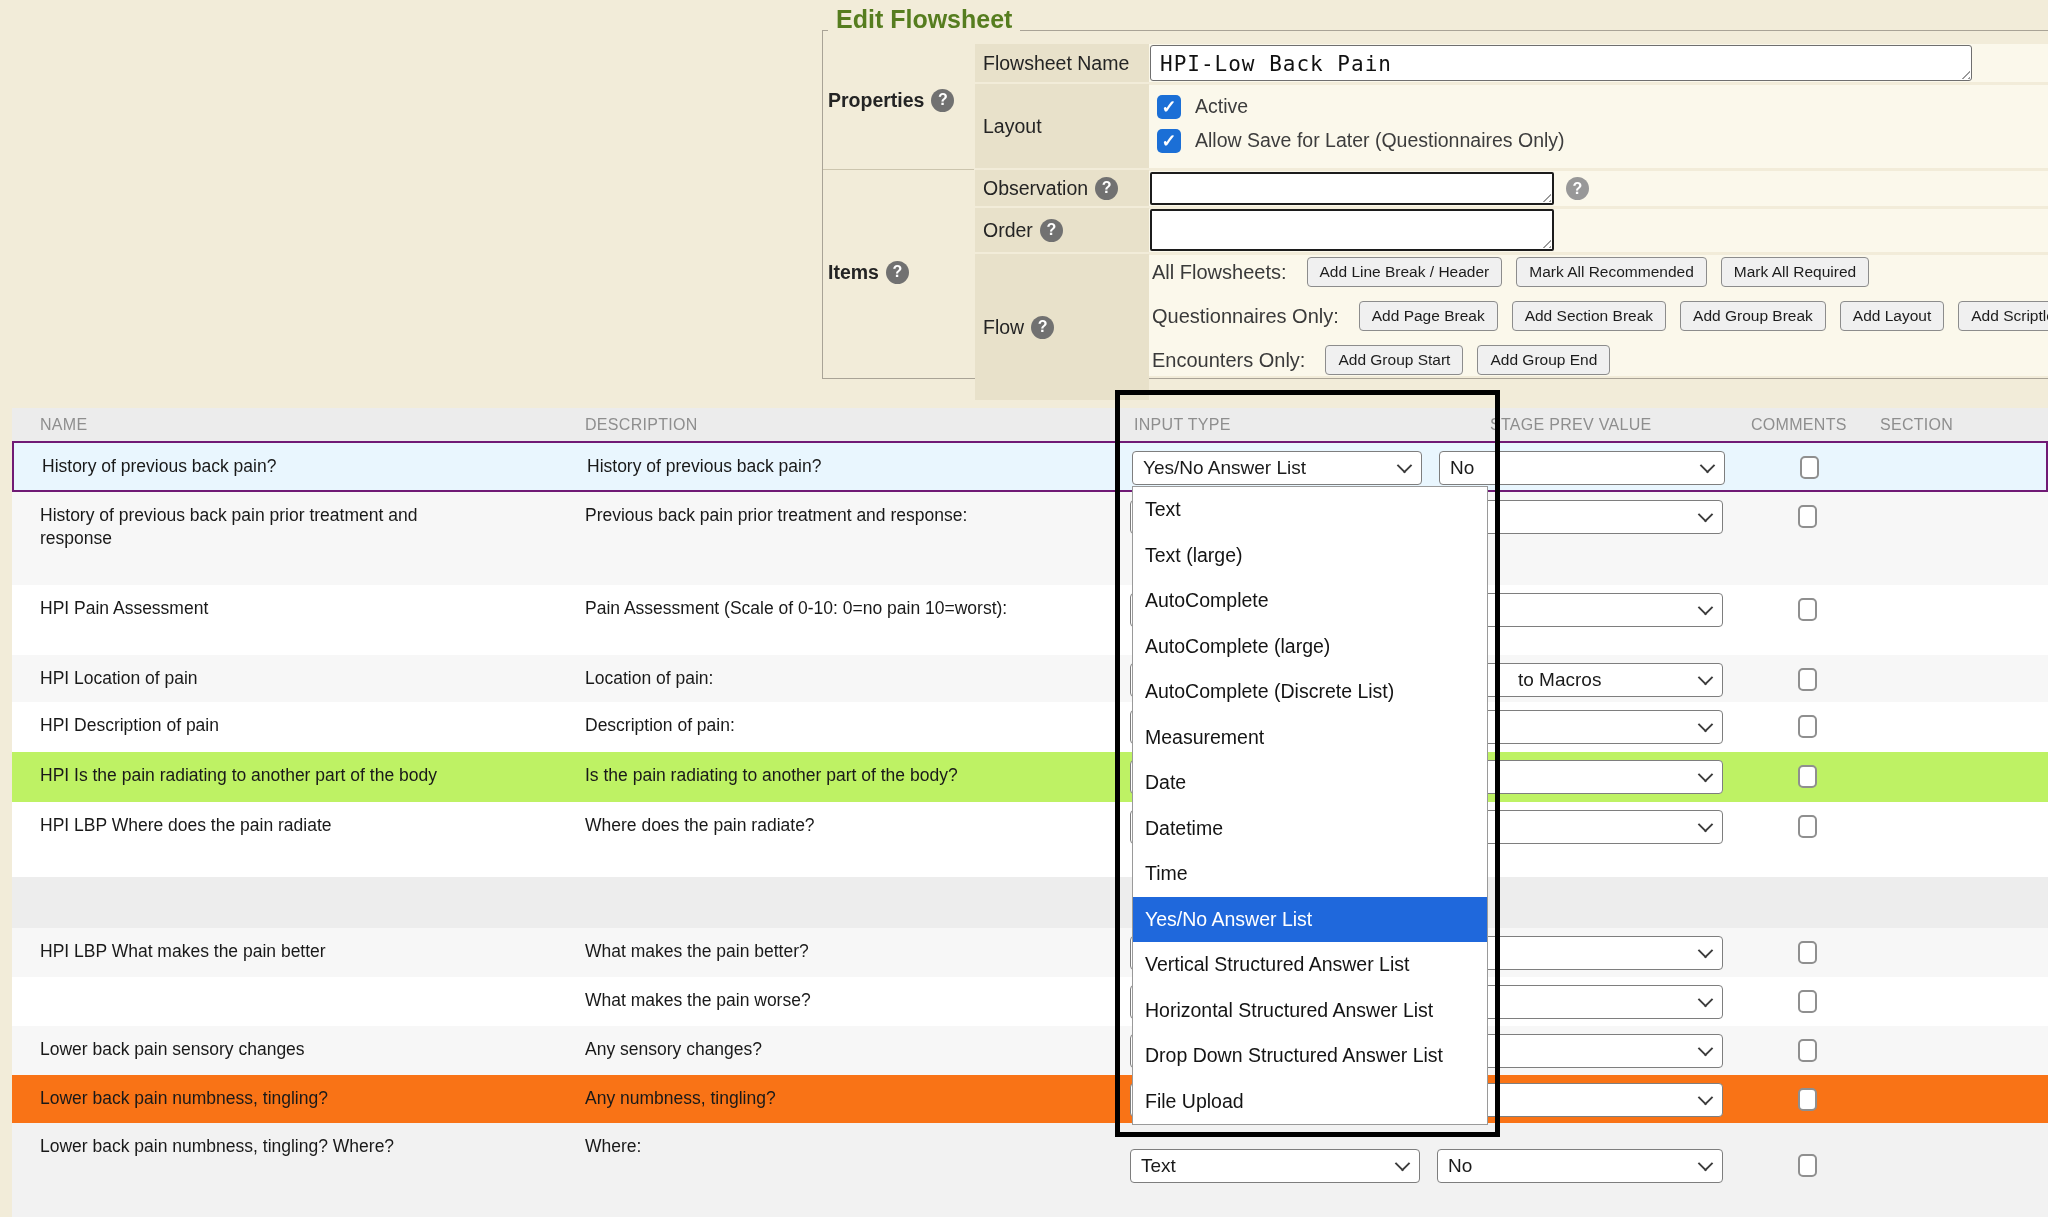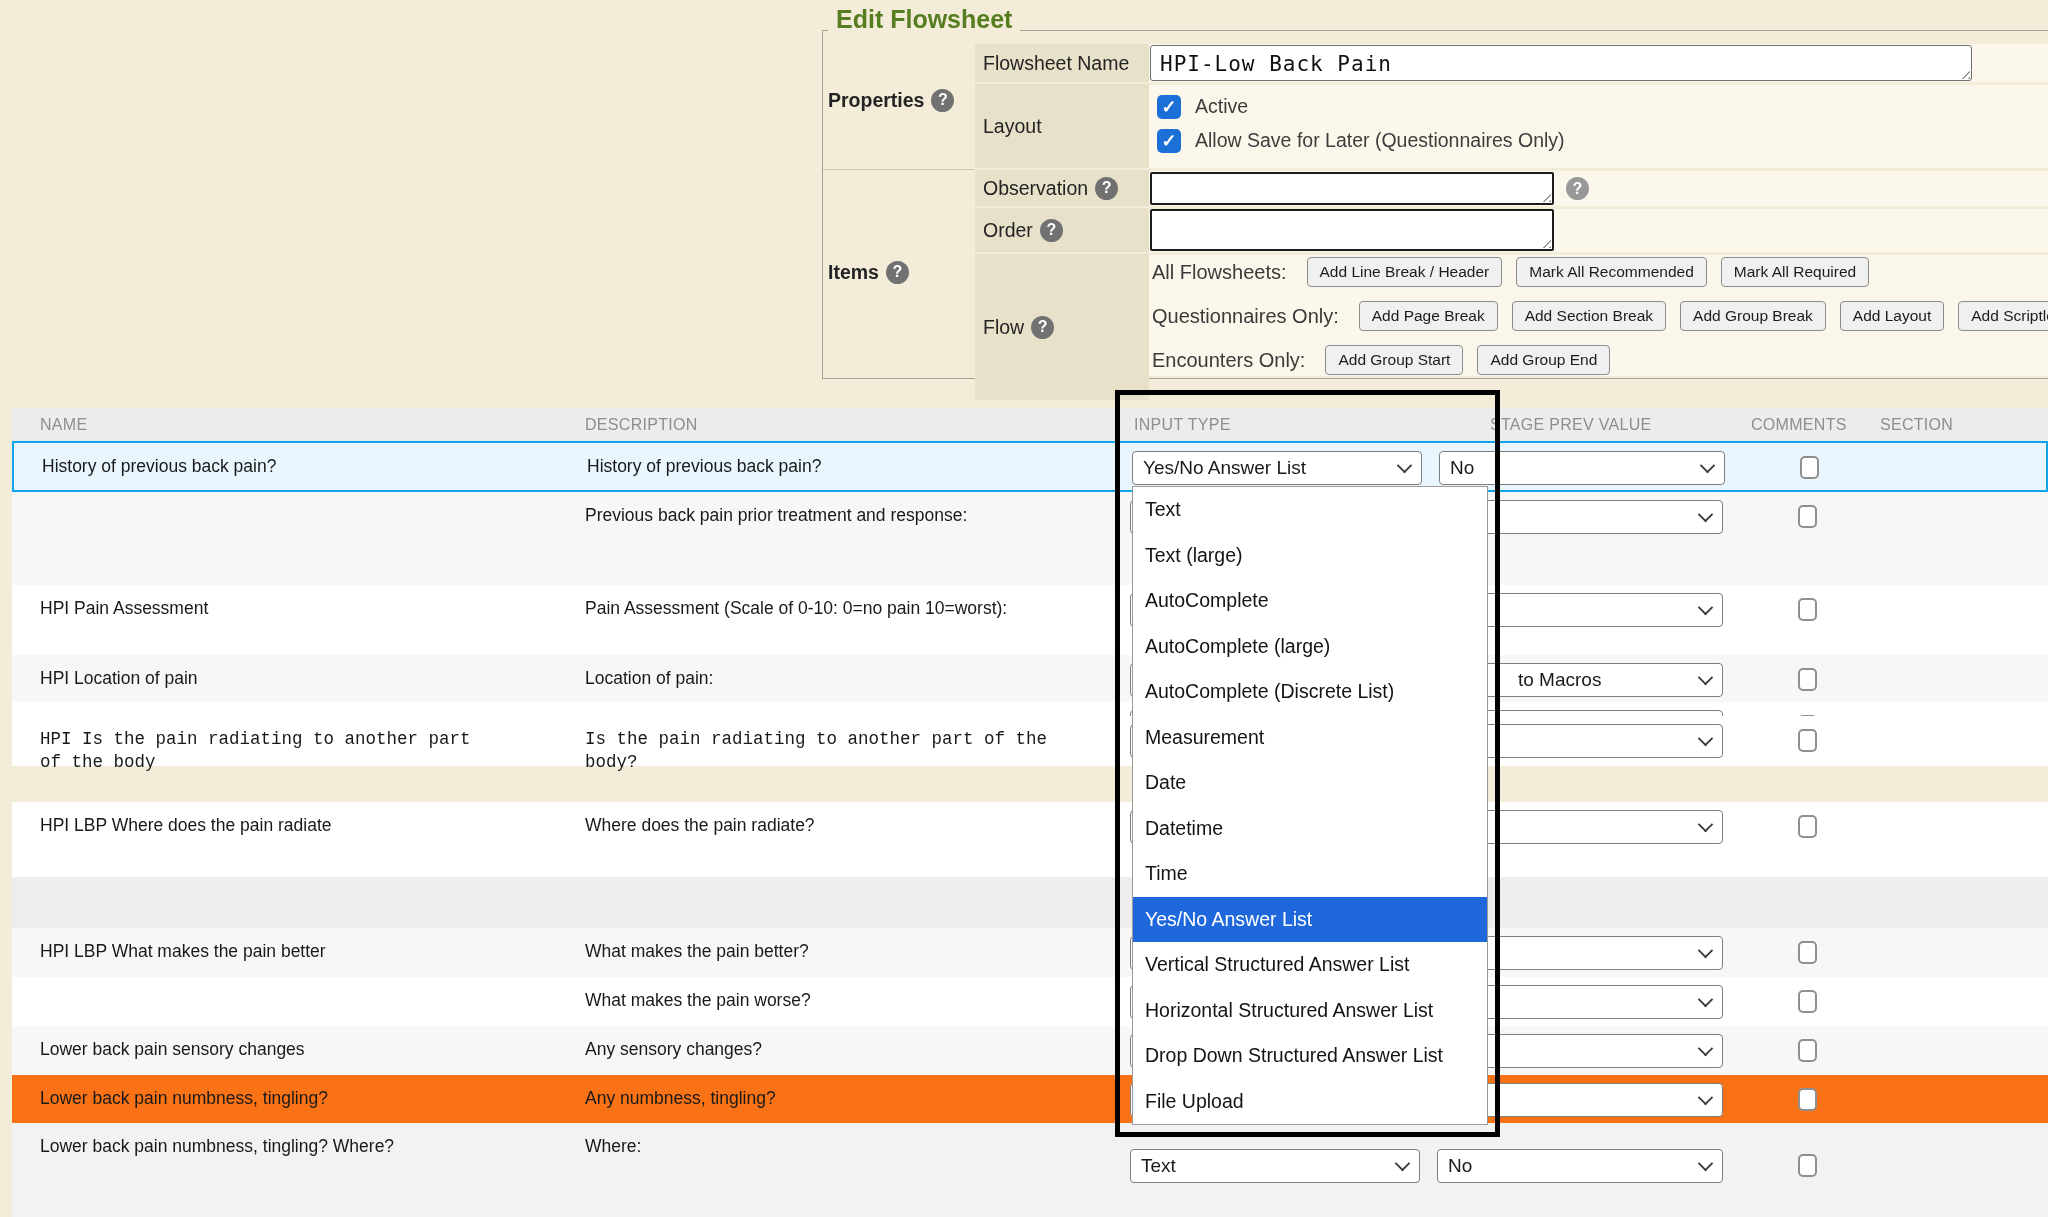--- a/index.html
+++ b/index.html
@@ -39,21 +39,21 @@
   .flowline{left:1152px;display:flex;align-items:center;gap:14px;height:32px;}
   .flowlabel{font-size:20px;color:#3a3a3a;margin-right:6px;white-space:nowrap;}
   .flowlabel.u{}
   .fbtn{font-family:"Liberation Sans", sans-serif;font-size:15.5px;color:#1c1c1c;background:#f0f0f0;
     border:1px solid #8c8c8c;border-radius:4px;padding:5px 12px;white-space:nowrap;}
 
   
   .thead{left:12px;top:408px;width:2036px;height:33px;background:#ececec;}
   .thead span{position:absolute;top:0;line-height:33px;font-size:16px;color:#8e8e8e;letter-spacing:.3px;white-space:nowrap;text-align:right;}
   .trow{left:12px;width:2036px;box-sizing:border-box;}
-  .trow.selrow{border:2px solid #0ea5e9;}
+  .trow.selrow{border:2px solid #701a75;}
   .cell{position:absolute;font-size:17.5px;line-height:1.3;color:#191919;}
   .namec{left:28px;top:12px;width:450px;}
   .descc{left:573px;top:12px;width:490px;}
   .sel{position:absolute;background:#fff;border:1px solid #7e7e7e;border-radius:4px;height:34px;box-sizing:border-box;
     font-size:19px;line-height:32px;padding-left:10px;white-space:nowrap;overflow:hidden;}
   .sel .chev{position:absolute;right:11px;top:50%;width:9px;height:9px;border-right:2px solid #3c3c3c;border-bottom:2px solid #3c3c3c;
     transform:translateY(-72%) rotate(45deg);}
   .sel.itype{left:1118px;width:290px;}
   .sel.stage{left:1425px;width:286px;}
   .ckbox{position:absolute;left:1786px;width:19px;height:23px;border:2px solid #8f8f8f;border-radius:5px;background:#fff;box-sizing:border-box;}
@@ -176,20 +176,21 @@
   </div>
 <div>
     <div class="abs trow selrow" style="top: 441px; height: 51px; background: rgb(233, 246, 254);">
       <div class="cell namec">History of previous back pain?</div>
       <div class="cell descc">History of previous back pain?</div>
       <div class="sel itype" style="top: 8px;"><span>Yes/No Answer List</span><span class="chev"></span></div>
       <div class="sel stage" style="top: 8px;"><span>No</span><span class="chev"></span></div>
       <div class="ckbox" style="top: 13px;"></div>
     </div>
     <div class="abs trow" style="top: 492px; height: 93px; background: rgb(247, 247, 247);">
+      <div class="cell namec">History of previous back pain prior treatment and response</div>
       <div class="cell descc">Previous back pain prior treatment and response:</div>
       <div class="sel itype" style="top: 8px;"><span></span><span class="chev"></span></div>
       <div class="sel stage" style="top: 8px;"><span></span><span class="chev"></span></div>
       <div class="ckbox" style="top: 13px;"></div>
     </div>
     <div class="abs trow" style="top: 585px; height: 70px; background: rgb(255, 255, 255);">
       <div class="cell namec">HPI Pain Assessment</div>
       <div class="cell descc">Pain Assessment (Scale of 0-10: 0=no pain 10=worst):</div>
       <div class="sel itype" style="top: 8px;"><span></span><span class="chev"></span></div>
       <div class="sel stage" style="top: 8px;"><span></span><span class="chev"></span></div>
@@ -202,21 +203,21 @@
       <div class="sel stage" style="top: 8px;"><span style="margin-left: 70px;">to Macros</span><span class="chev"></span></div>
       <div class="ckbox" style="top: 13px;"></div>
     </div>
     <div class="abs trow" style="top: 702px; height: 50px; background: rgb(255, 255, 255);">
       <div class="cell namec">HPI Description of pain</div>
       <div class="cell descc">Description of pain:</div>
       <div class="sel itype" style="top: 8px;"><span></span><span class="chev"></span></div>
       <div class="sel stage" style="top: 8px;"><span></span><span class="chev"></span></div>
       <div class="ckbox" style="top: 13px;"></div>
     </div>
-    <div class="abs trow" style="top: 716px; height: 50px; background: #ffffff; font-family: Liberation Mono, monospace;">
+    <div class="abs trow" style="top: 752px; height: 50px; background: #bef264;">
       <div class="cell namec">HPI Is the pain radiating to another part of the body</div>
       <div class="cell descc">Is the pain radiating to another part of the body?</div>
       <div class="sel itype" style="top: 8px;"><span></span><span class="chev"></span></div>
       <div class="sel stage" style="top: 8px;"><span></span><span class="chev"></span></div>
       <div class="ckbox" style="top: 13px;"></div>
     </div>
     <div class="abs trow" style="top: 802px; height: 75px; background: rgb(255, 255, 255);">
       <div class="cell namec">HPI LBP Where does the pain radiate</div>
       <div class="cell descc">Where does the pain radiate?</div>
       <div class="sel itype" style="top: 8px;"><span></span><span class="chev"></span></div>

